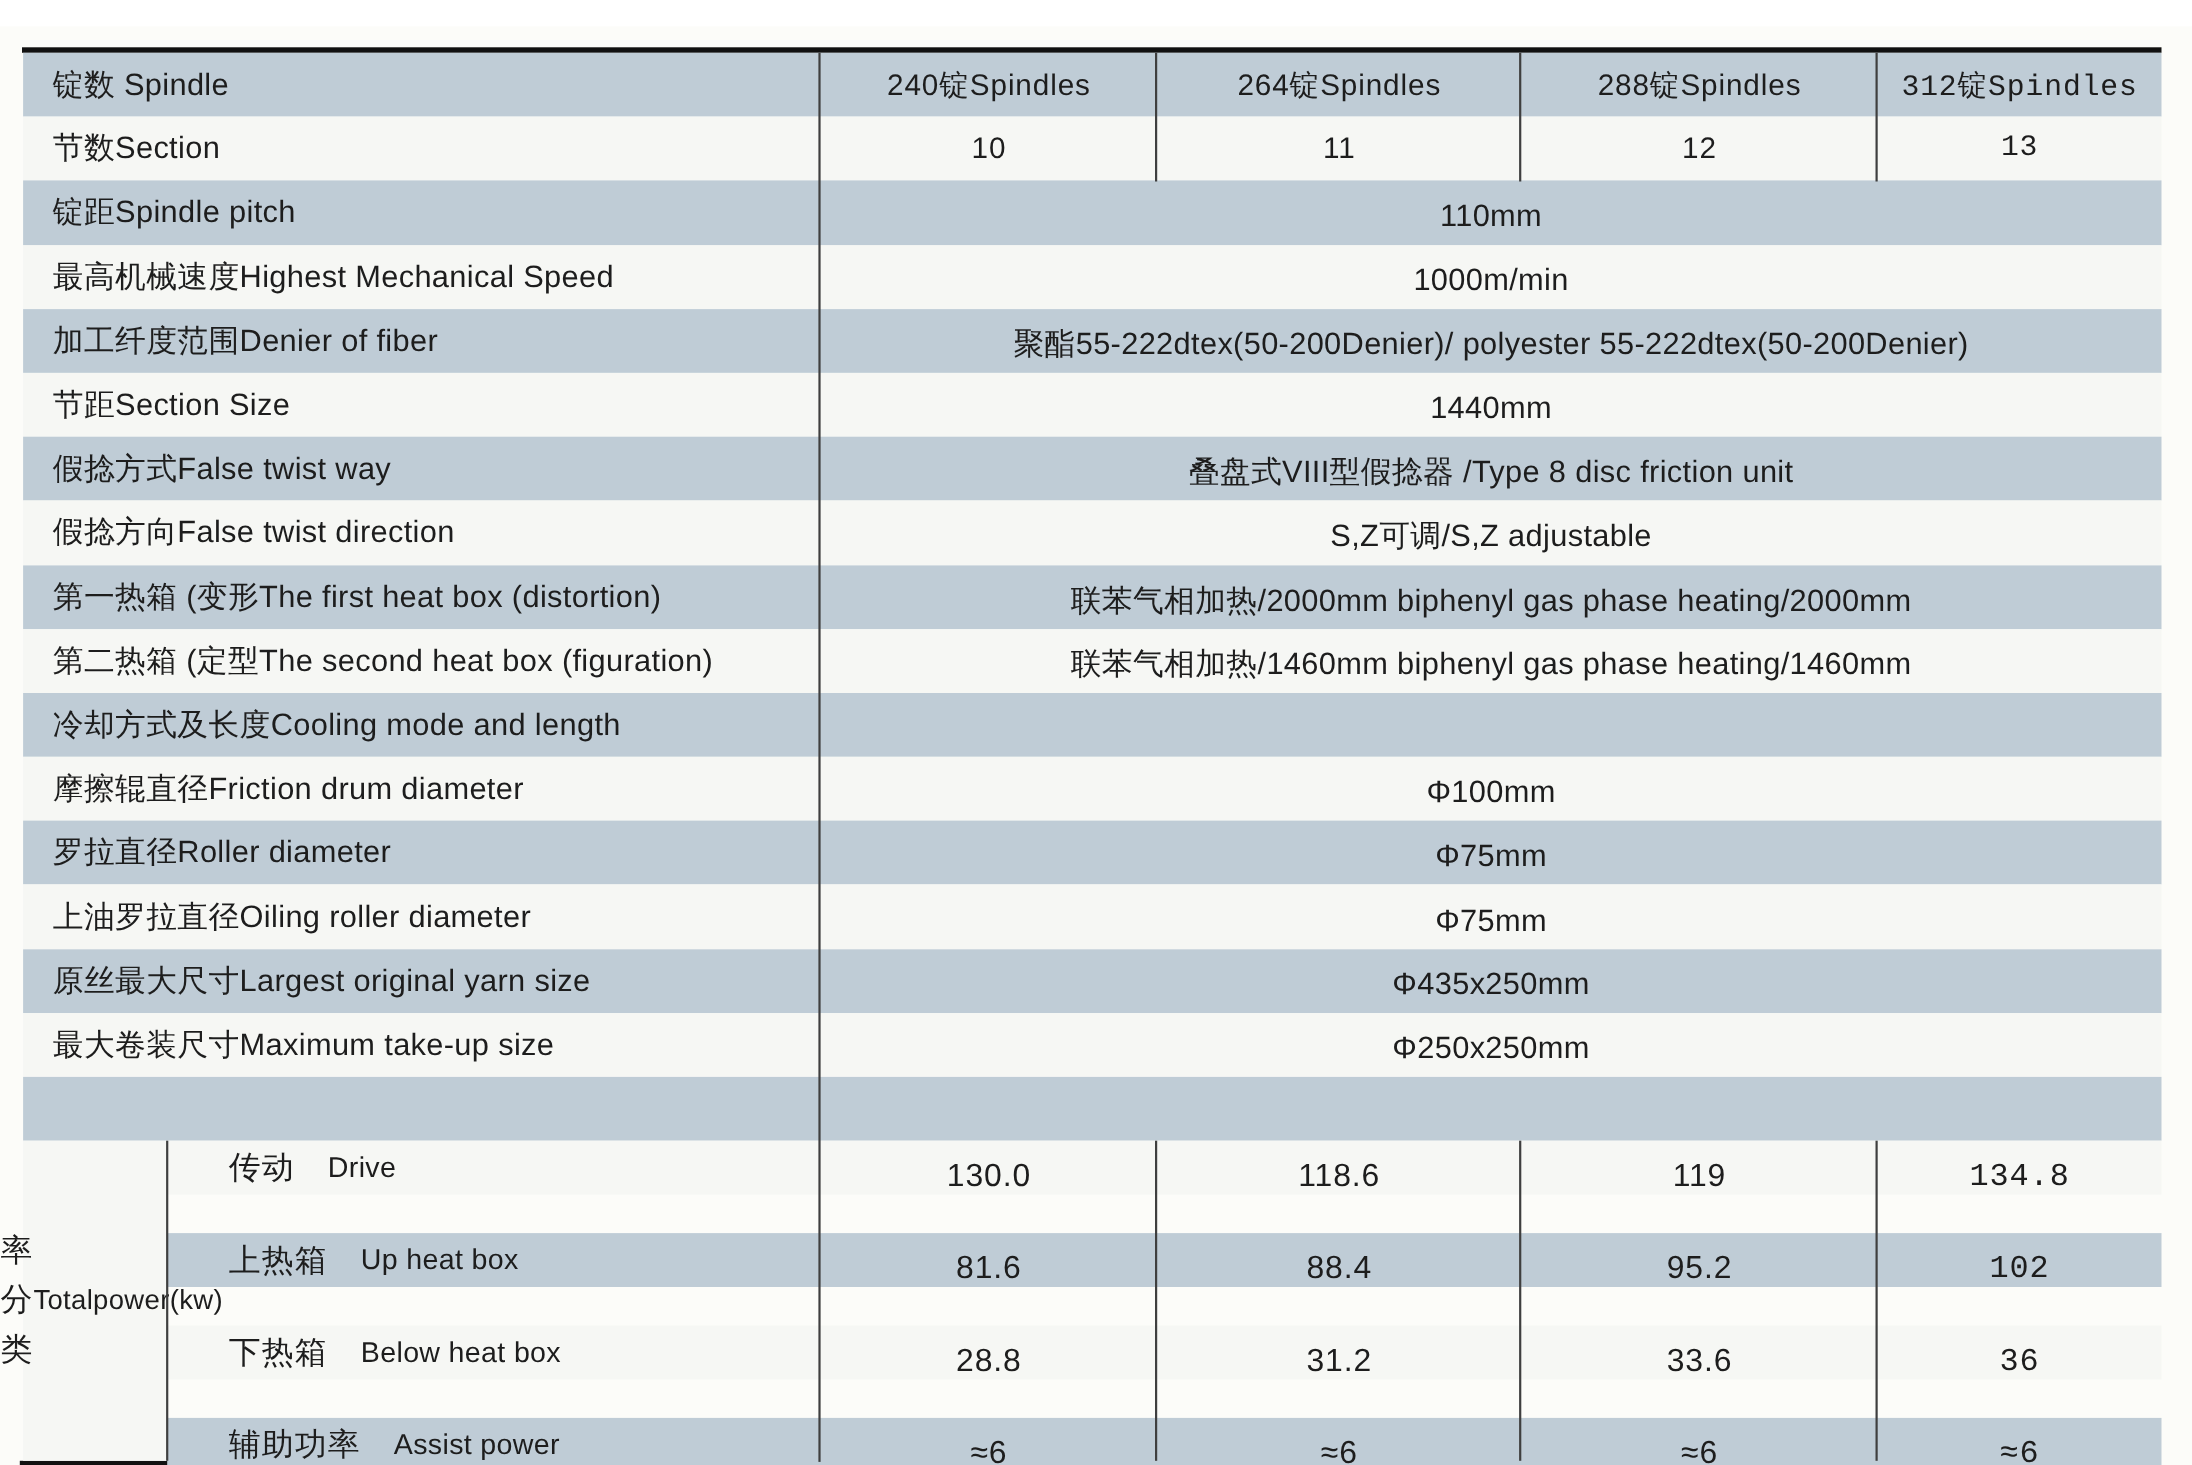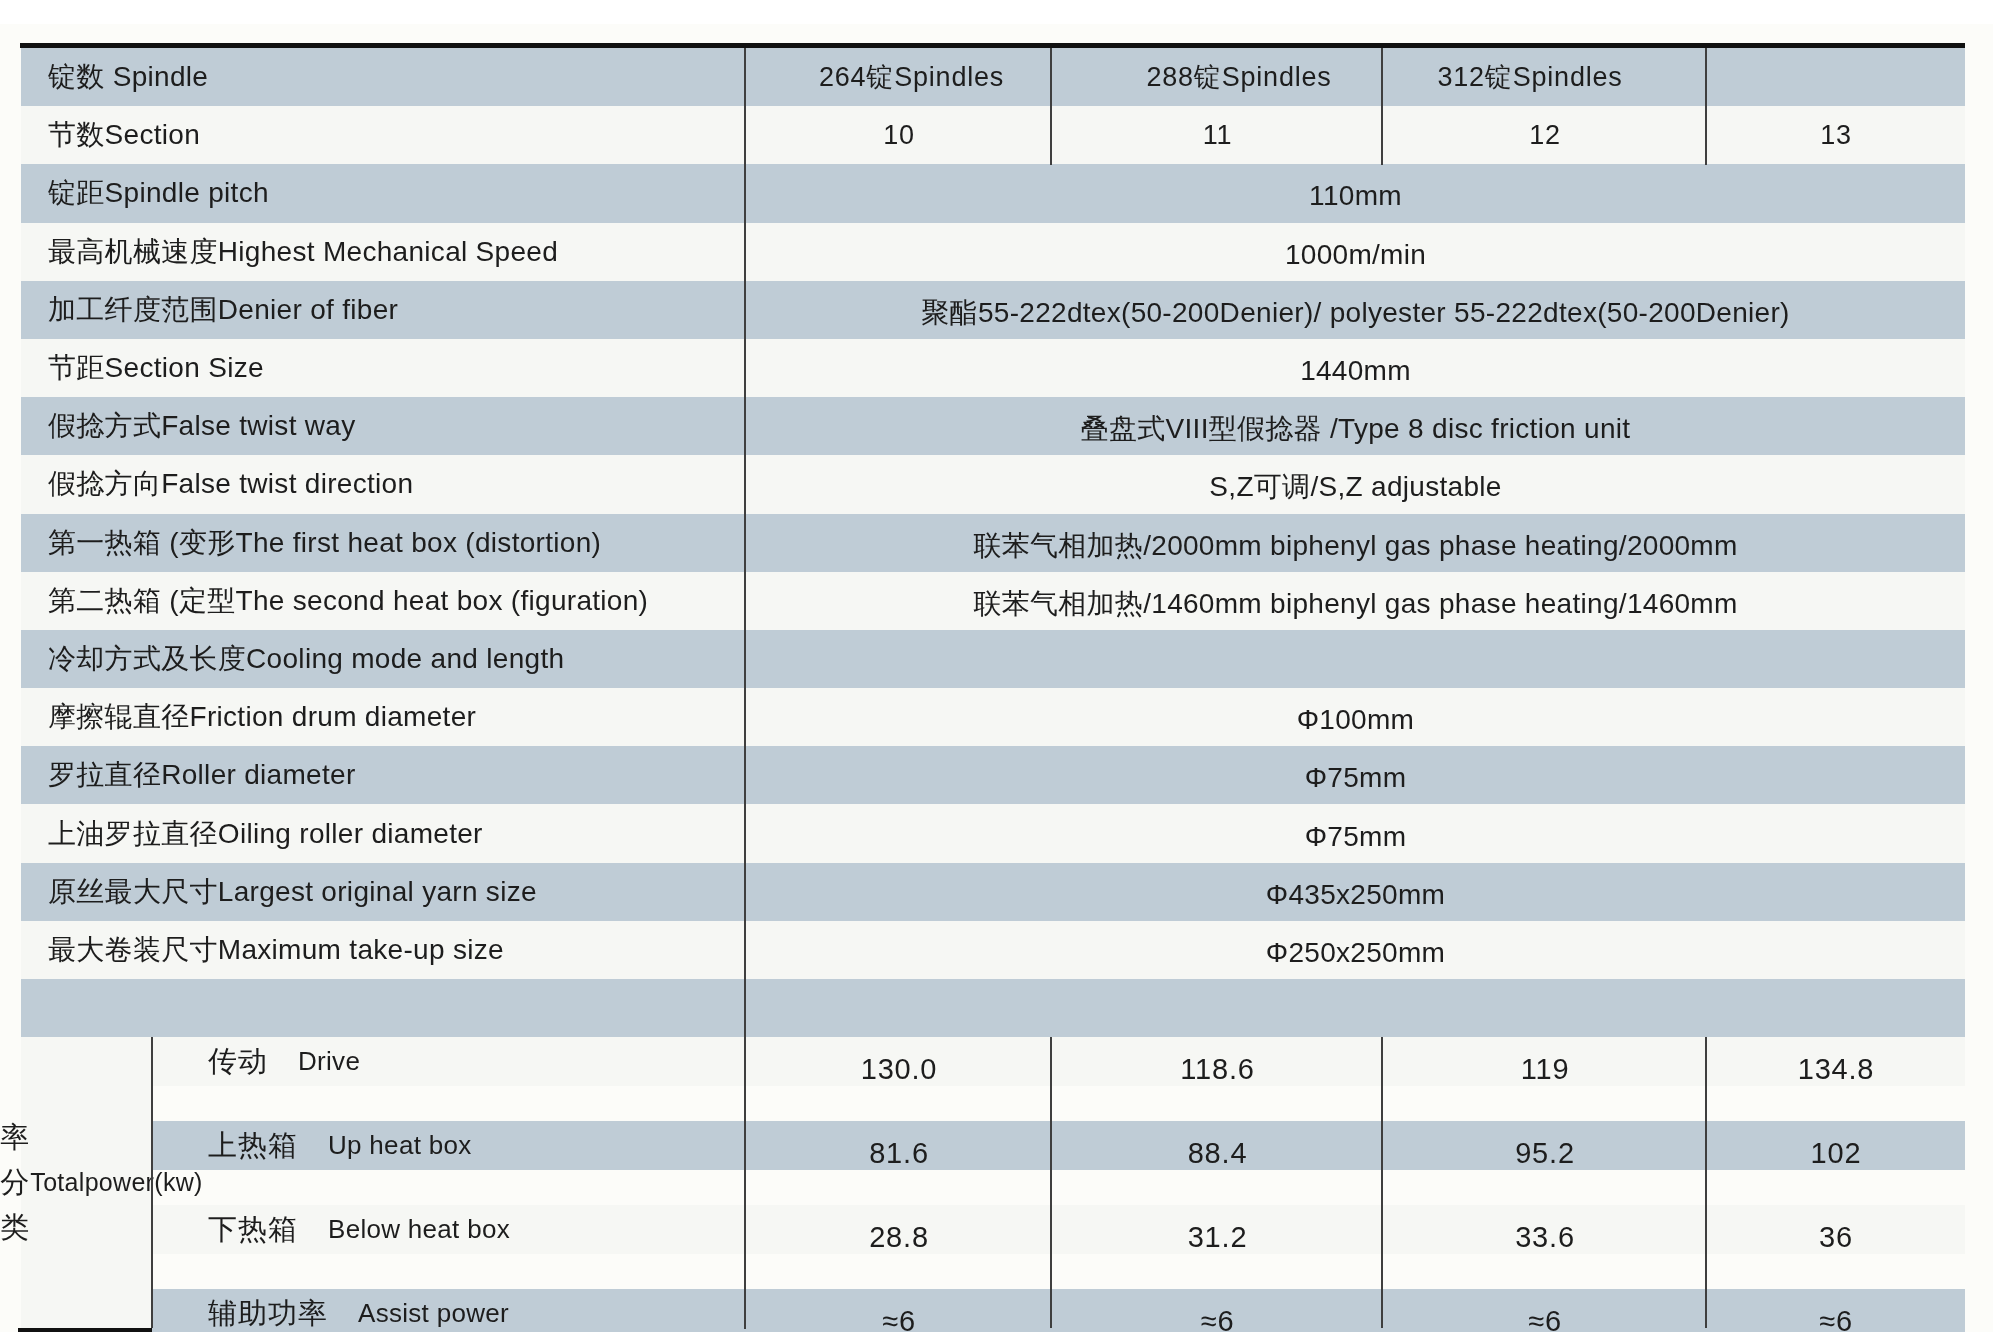--- a/index.html
+++ b/index.html
@@ -17,21 +17,21 @@
   .tbl{position:absolute;left:21px;top:24px;width:1944px;}
   .row{display:flex;align-items:center;height:58.2px;box-sizing:border-box;}
   .blue{background:var(--band_blue);}
   .white{background:var(--band_white);}
 
   .lbl{width:725px;box-sizing:border-box;padding-left:27px;font-size:28px;letter-spacing:.3px;white-space:nowrap;}
   .col{text-align:center;font-size:27px;letter-spacing:.8px;}
   .c1{width:306px;}
   .c2{width:331px;}
   .c3{width:324px;}
-  .c4{width:258px;}
+  .c4{width:258px;font-family:Liberation Mono, monospace;}
   .span{flex:1;text-align:center;font-size:28px;letter-spacing:.3px;padding-top:6px;}
 
   .power{display:flex;height:291px;}
   .group{width:131px;background:var(--band_white);display:flex;justify-content:center;align-items:center;}
   .group .zh{font-size:29px;line-height:1.55;letter-spacing:1px;}
   .group .en{font-size:25px;line-height:1.4;letter-spacing:.3px;}
   .prows{flex:1;display:flex;flex-direction:column;gap:35px;}
   .prow{display:flex;height:58.2px;box-sizing:border-box;}
   .plbl{width:594px;box-sizing:border-box;padding-left:56px;display:flex;align-items:center;gap:30px;white-space:nowrap;}
   .pzh{font-size:29px;letter-spacing:1px;}
@@ -56,20 +56,21 @@
 
 <div class="page">
 
   <div class="hline top"></div>
   <div class="hline bottom"></div>
 
   <div class="tbl">
 
     <div class="row blue">
       <div class="lbl">锭数 Spindle</div>
+      <div class="col c1">240锭Spindles</div>
       <div class="col c2">264锭Spindles</div>
       <div class="col c3">288锭Spindles</div>
       <div class="col c4">312锭Spindles</div>
     </div>
 
     <div class="row white">
       <div class="lbl">节数Section</div>
       <div class="col c1">10</div>
       <div class="col c2">11</div>
       <div class="col c3">12</div>

